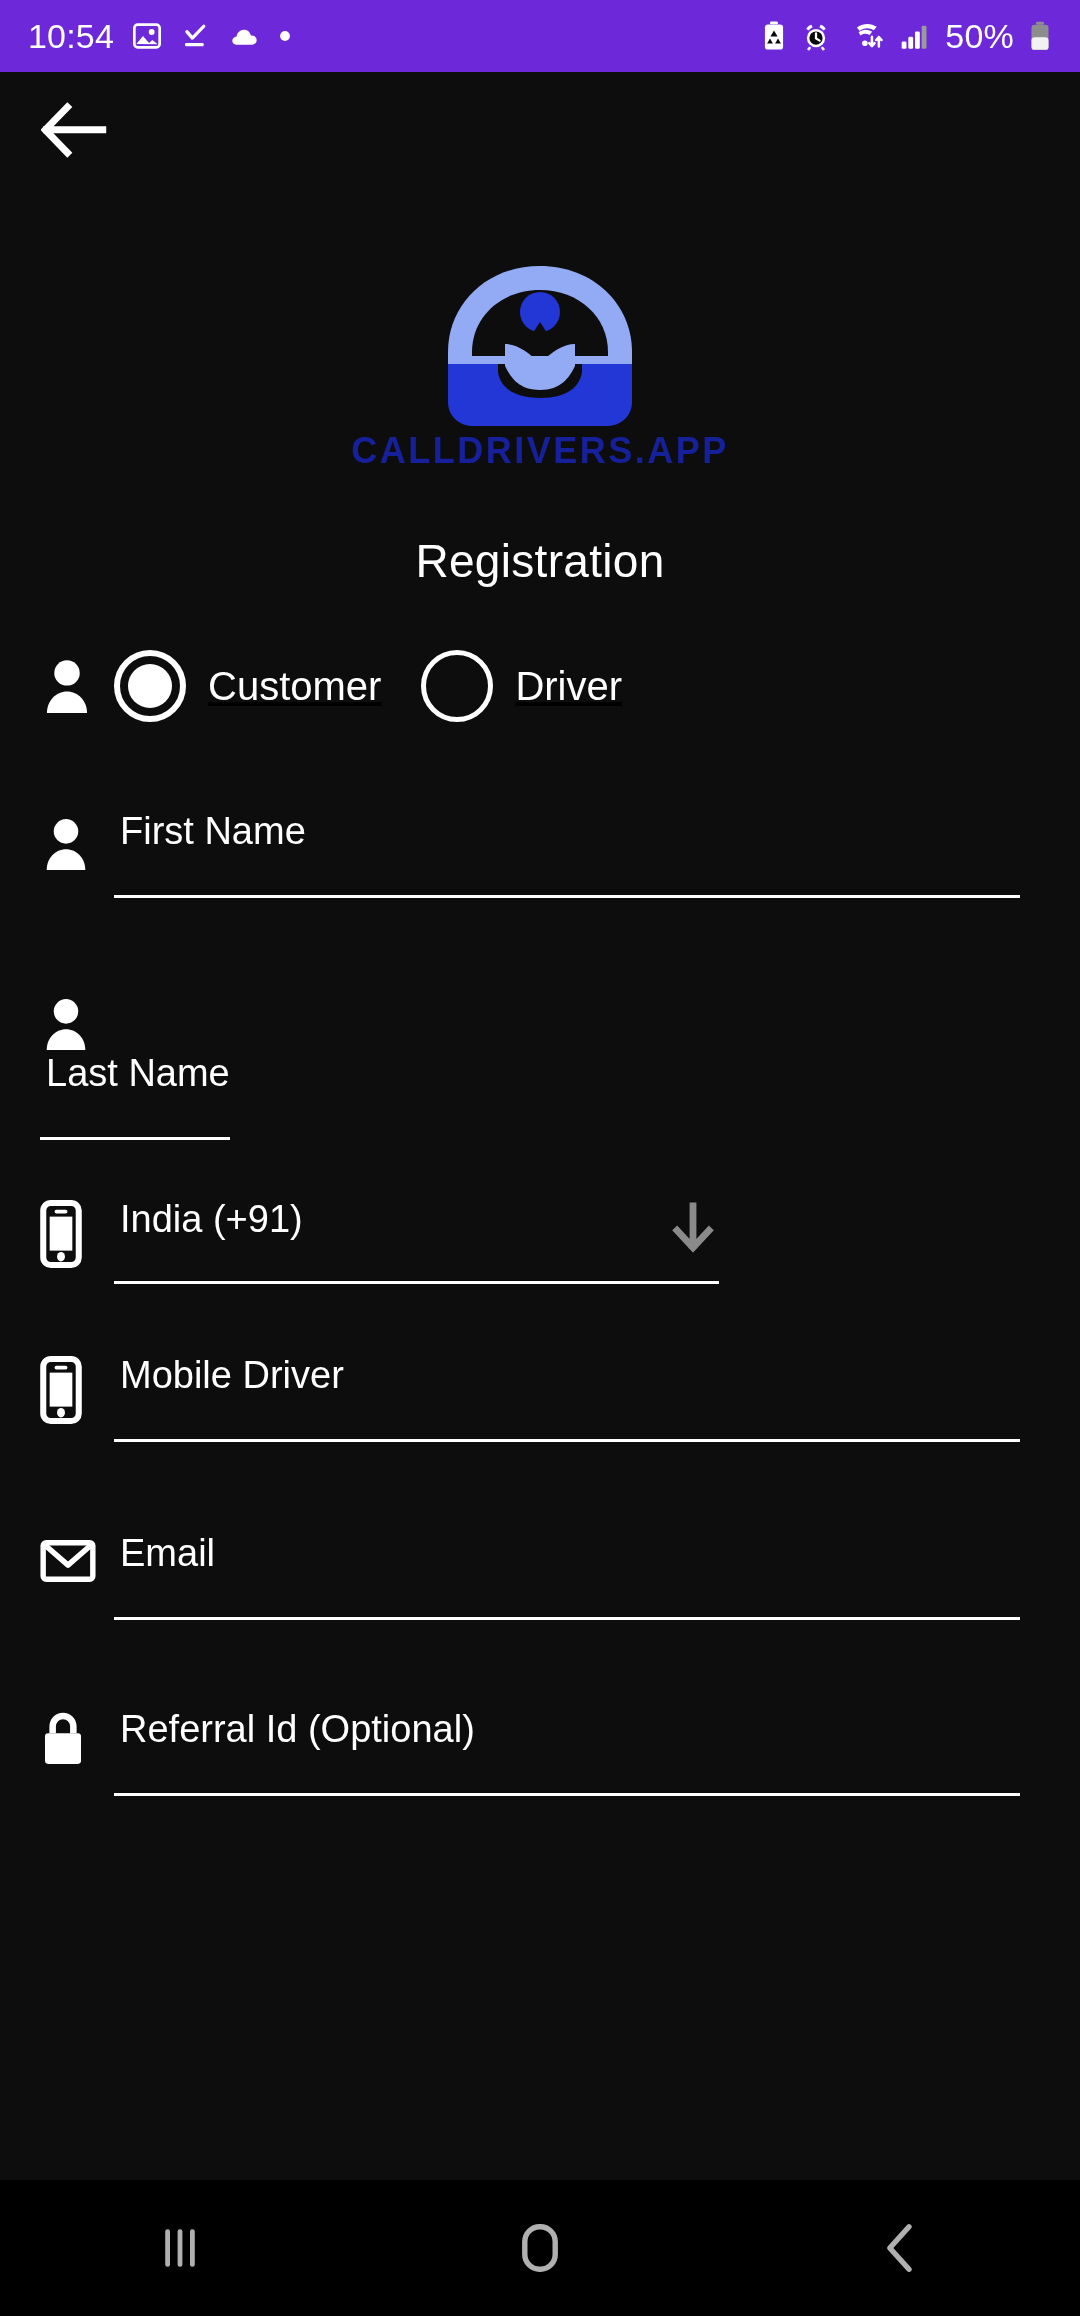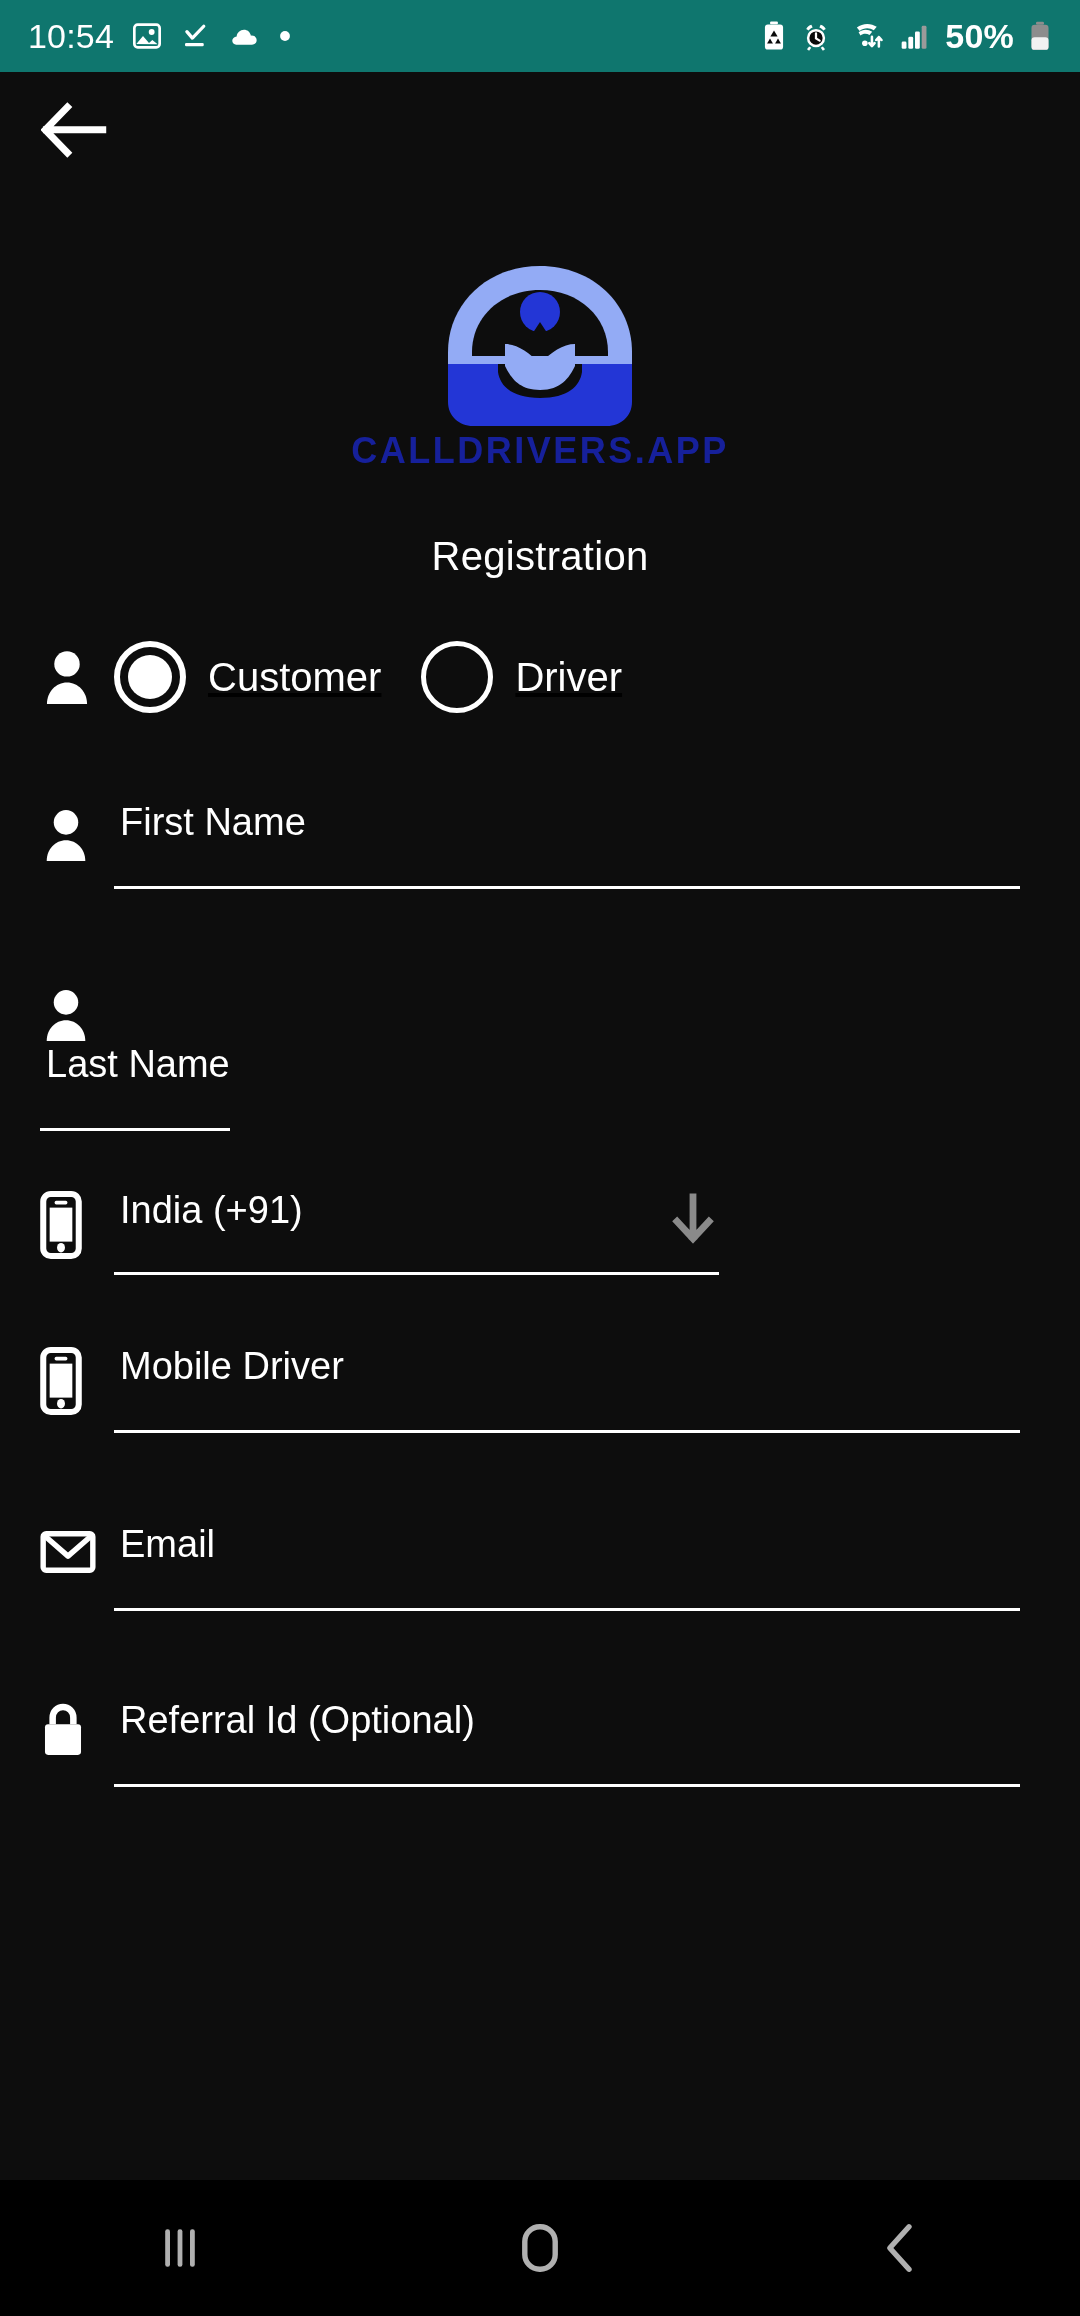--- a/index.html
+++ b/index.html
@@ -12,27 +12,27 @@
   #screen {
     position:relative;
     width:1080px; height:2316px;
     background:#0d0d0d;
   }
 
   
   #statusbar {
     position:absolute; top:0; left:0;
     width:1080px; height:72px;
-    background:#0f766e;
+    background:#6d28d9;
     display:flex; align-items:center;
     justify-content:space-between;
     padding:0 28px;
   }
   .sb-left { display:flex; align-items:center; gap:17px; }
-  .sb-right { display:flex; align-items:center; gap:14px;font-weight:bold; }
+  .sb-right { display:flex; align-items:center; gap:14px; }
   .sb-clock { color:#fff; font-size:34px; letter-spacing:.2px; }
   .sb-ico { display:block; }
 
   
   #appbar {
     position:absolute; top:72px; left:0;
     width:1080px; height:110px;
   }
   #back-button {
     position:absolute; left:28px; top:16px;
@@ -60,21 +60,21 @@
     font-size:36px;
     font-weight:bold;
     letter-spacing:2.5px;
     color:#16209b;
   }
 
   #page-title {
     margin-top:62px;
     text-align:center;
     color:#ffffff;
-    font-size:40px;
+    font-size:46px;
     font-weight:400;
     letter-spacing:.3px;
   }
 
   
   #role-row {
     margin-top:62px;
     display:flex; align-items:center;
     padding-left:40px;
     text-decoration:underline;

